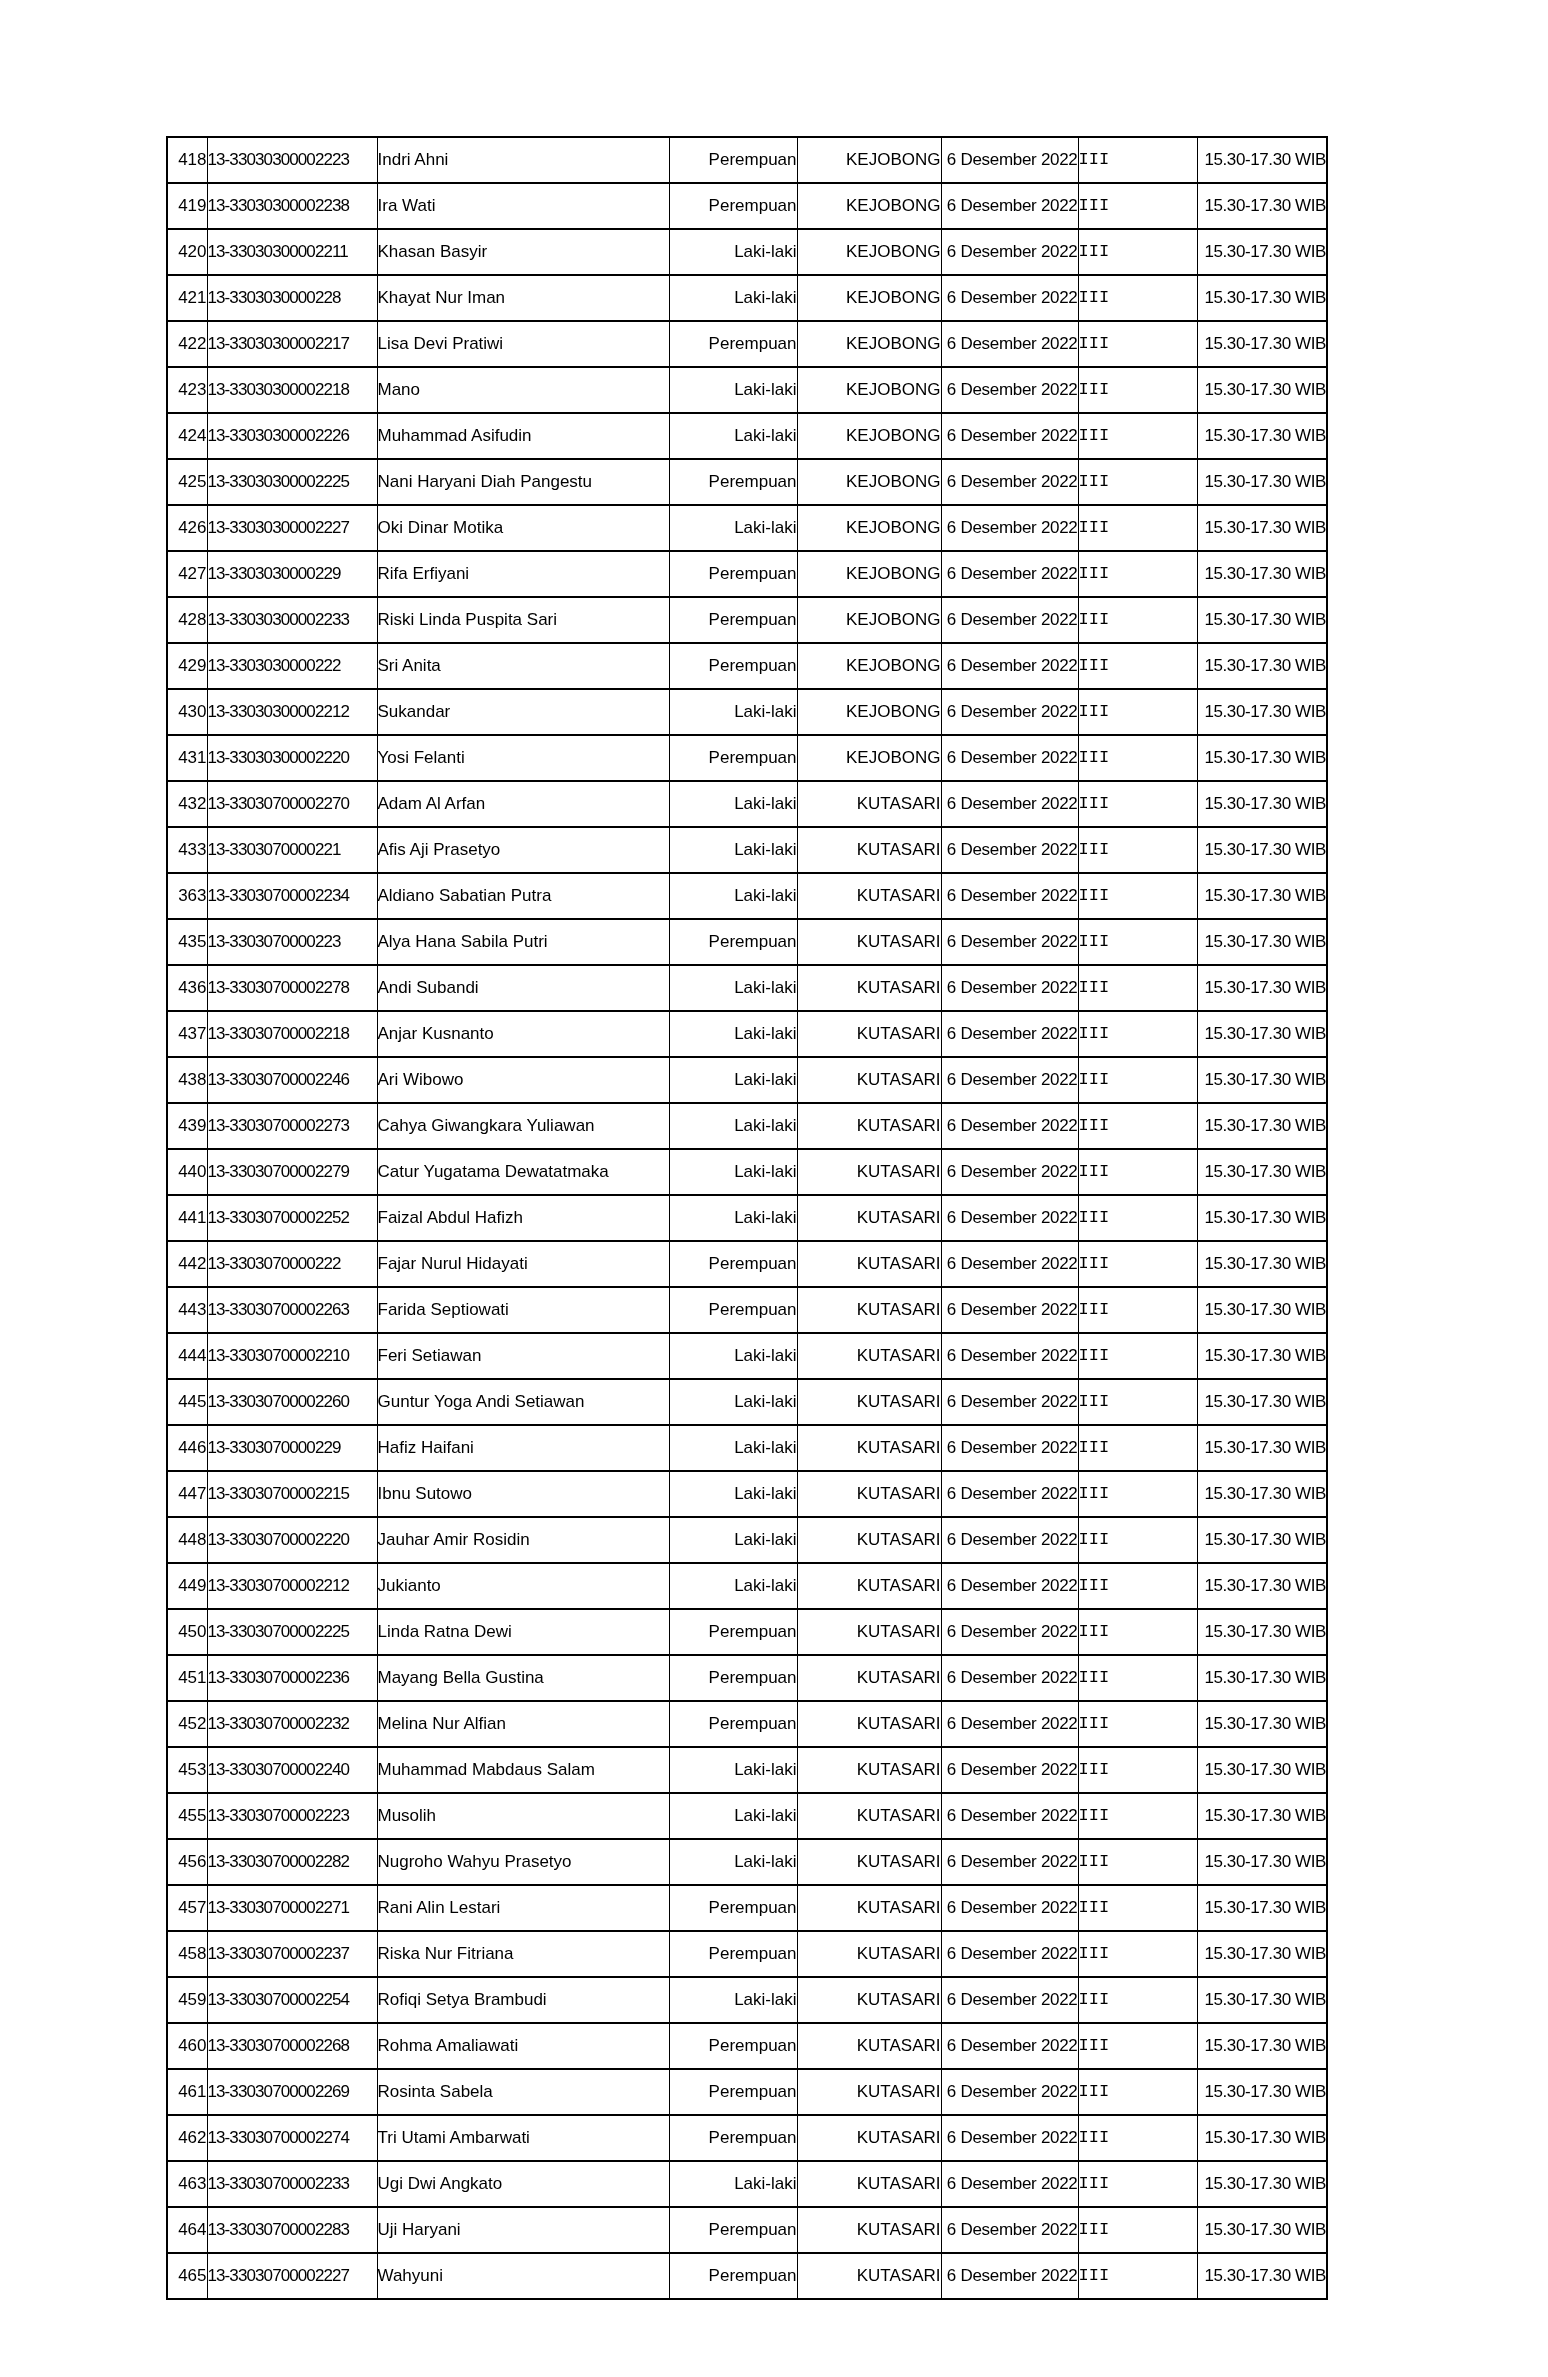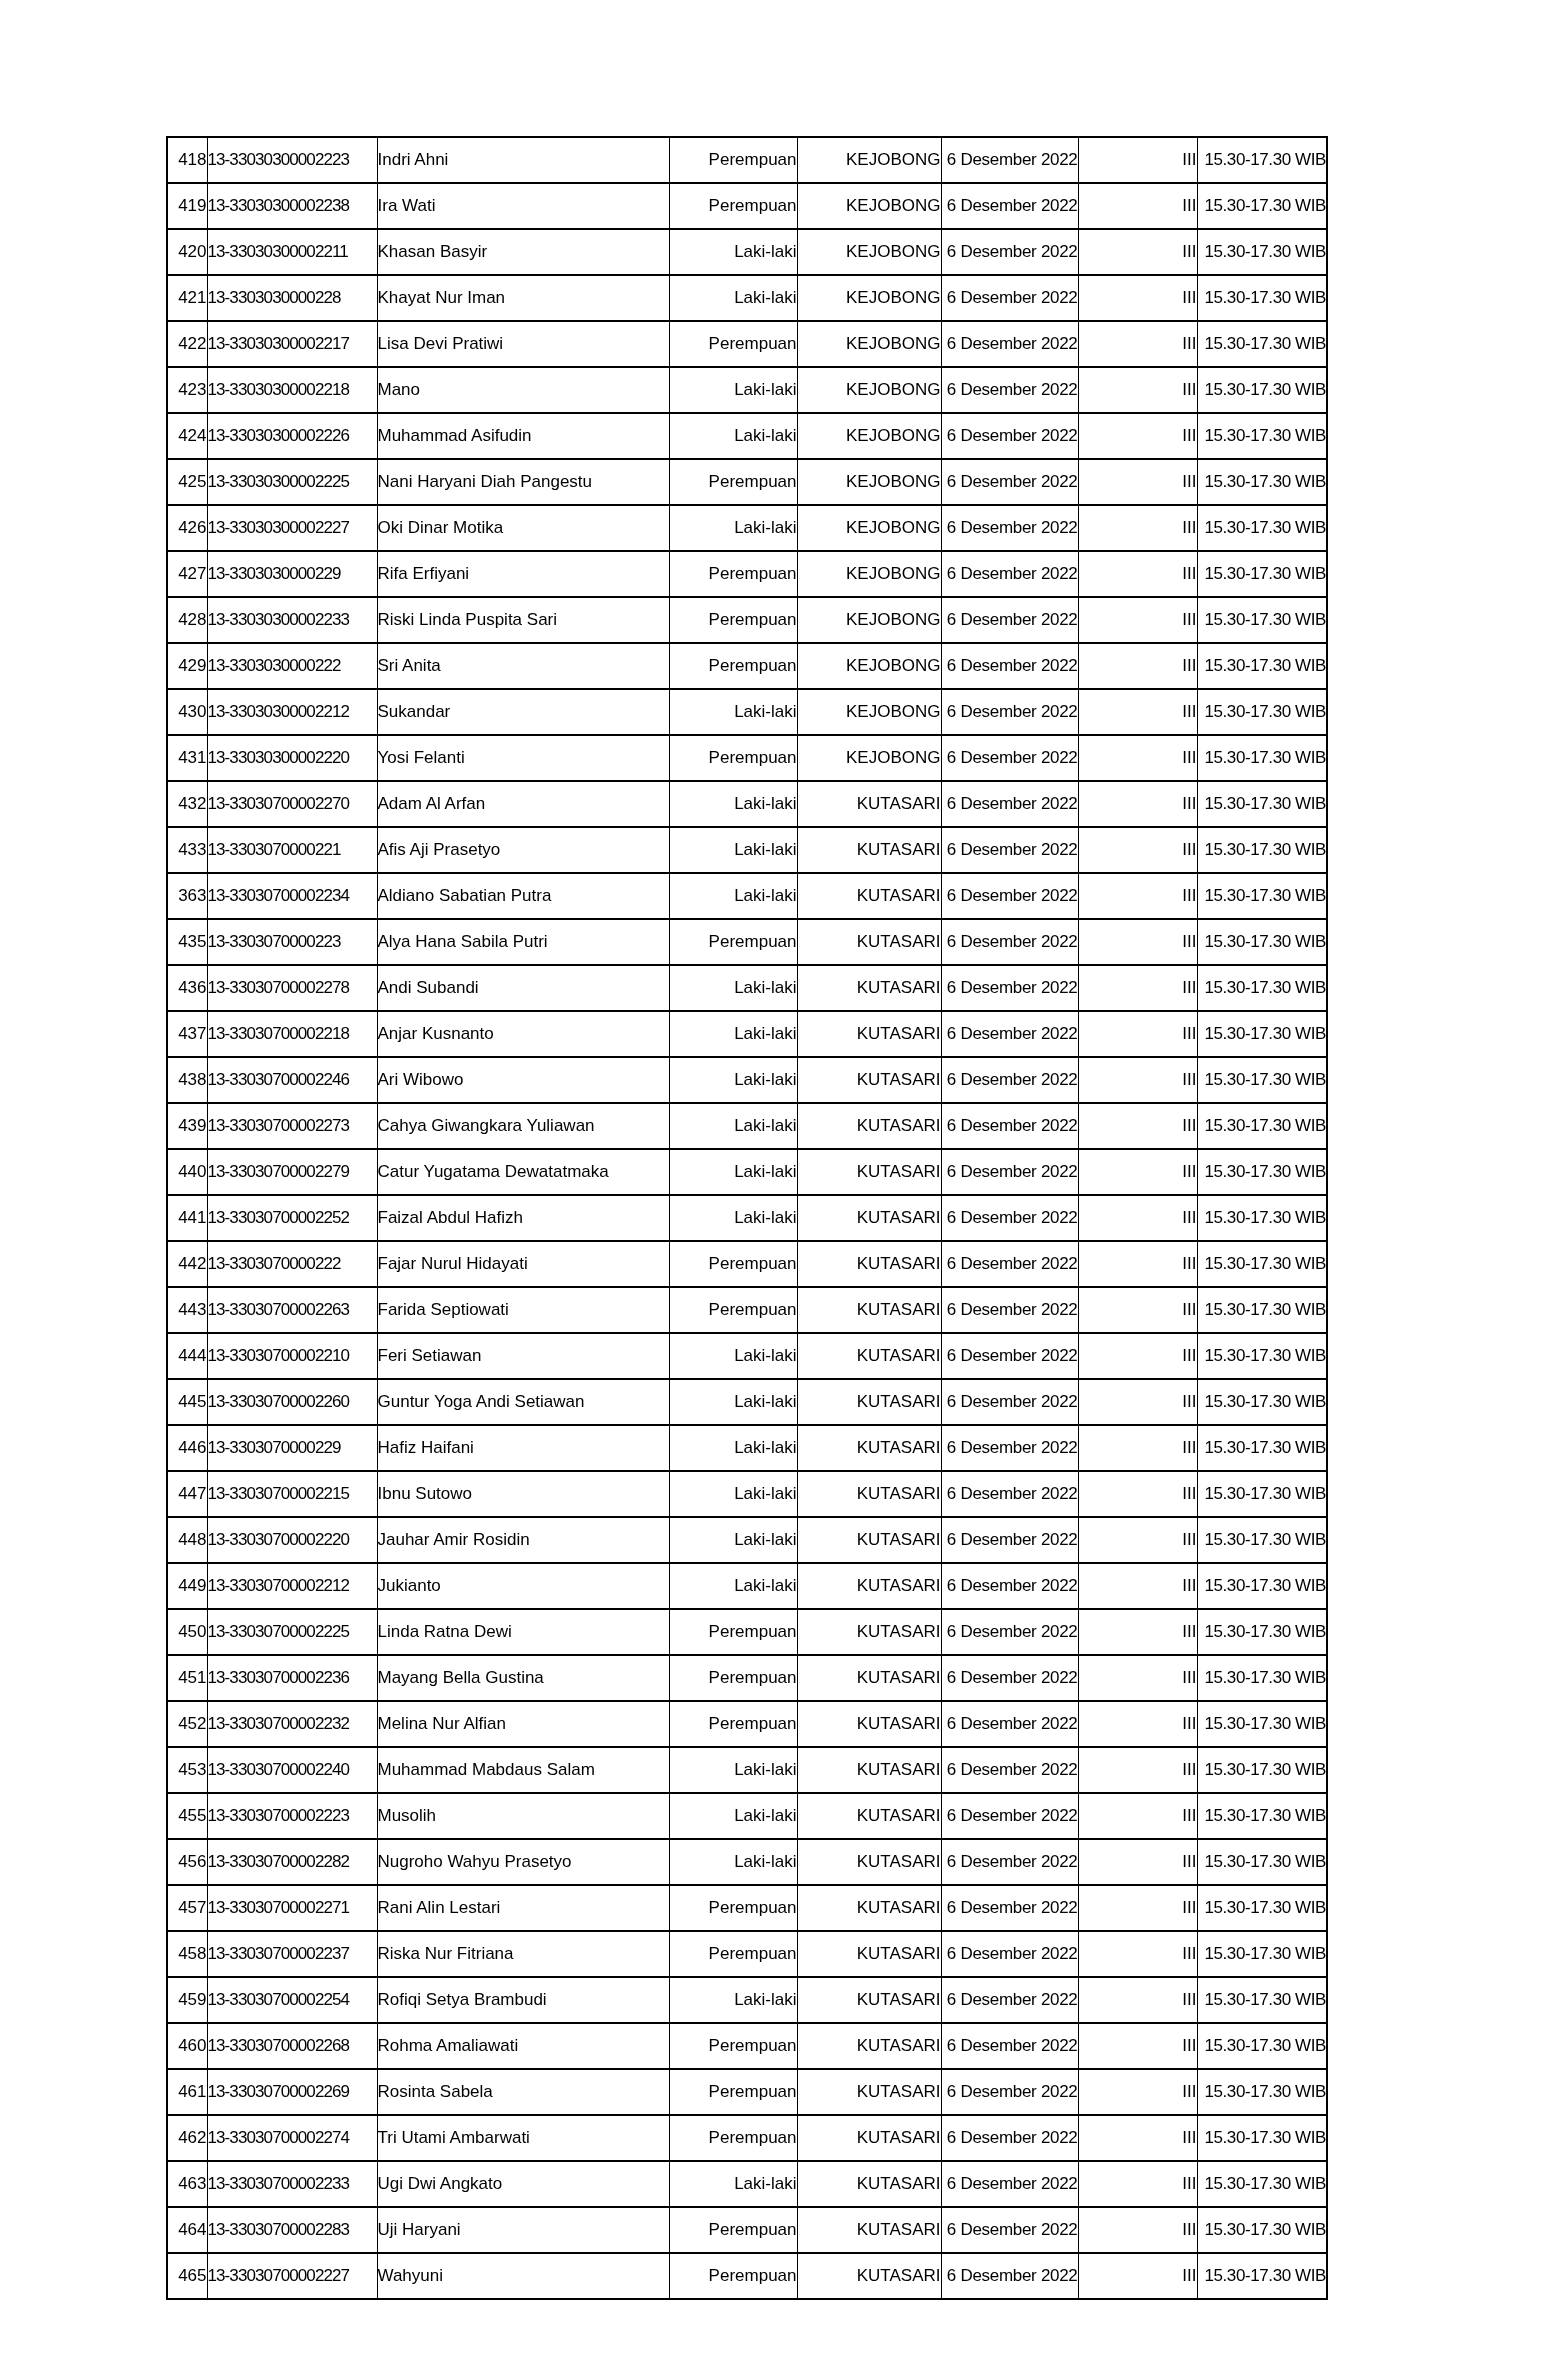--- a/index.html
+++ b/index.html
@@ -48,21 +48,21 @@
   col.c-date     { width: 137px; }
   col.c-session  { width: 119px; }
   col.c-time     { width: 130px; }
   
   td.col-no       { text-align: right;  padding-right: 3.7px; }
   td.col-id       { text-align: left;   padding-left: 5.5px; letter-spacing: -0.9px; }
   td.col-name     { text-align: left;   padding-left: 6.4px; }
   td.col-gender   { text-align: right;   padding-left: 6.4px; }
   td.col-district { text-align: right;   padding-left: 6.4px; }
   td.col-date     { text-align: right; letter-spacing: -0.3px; }
-  td.col-session  { text-align: right; }
+  td.col-session  { text-align: left; font-family: Liberation Mono, monospace; }
   td.col-time     { text-align: right; letter-spacing: -0.4px; }
 </style>
 </head>
 <body>
 
 <div class="page">
   <table class="roster">
     <colgroup>
       <col class="c-no">
       <col class="c-id">

